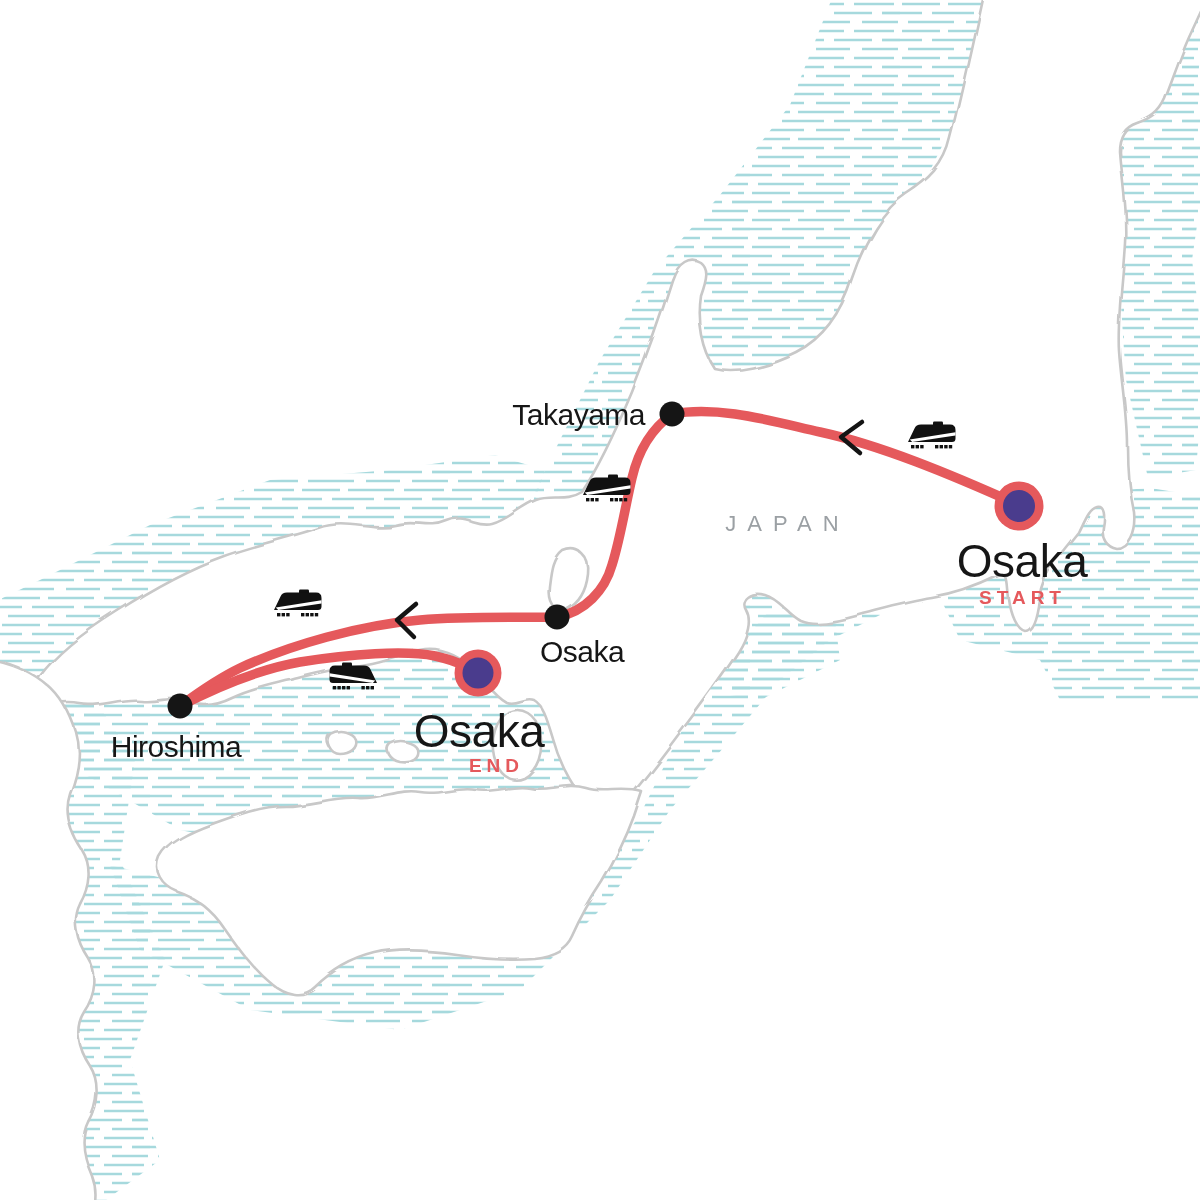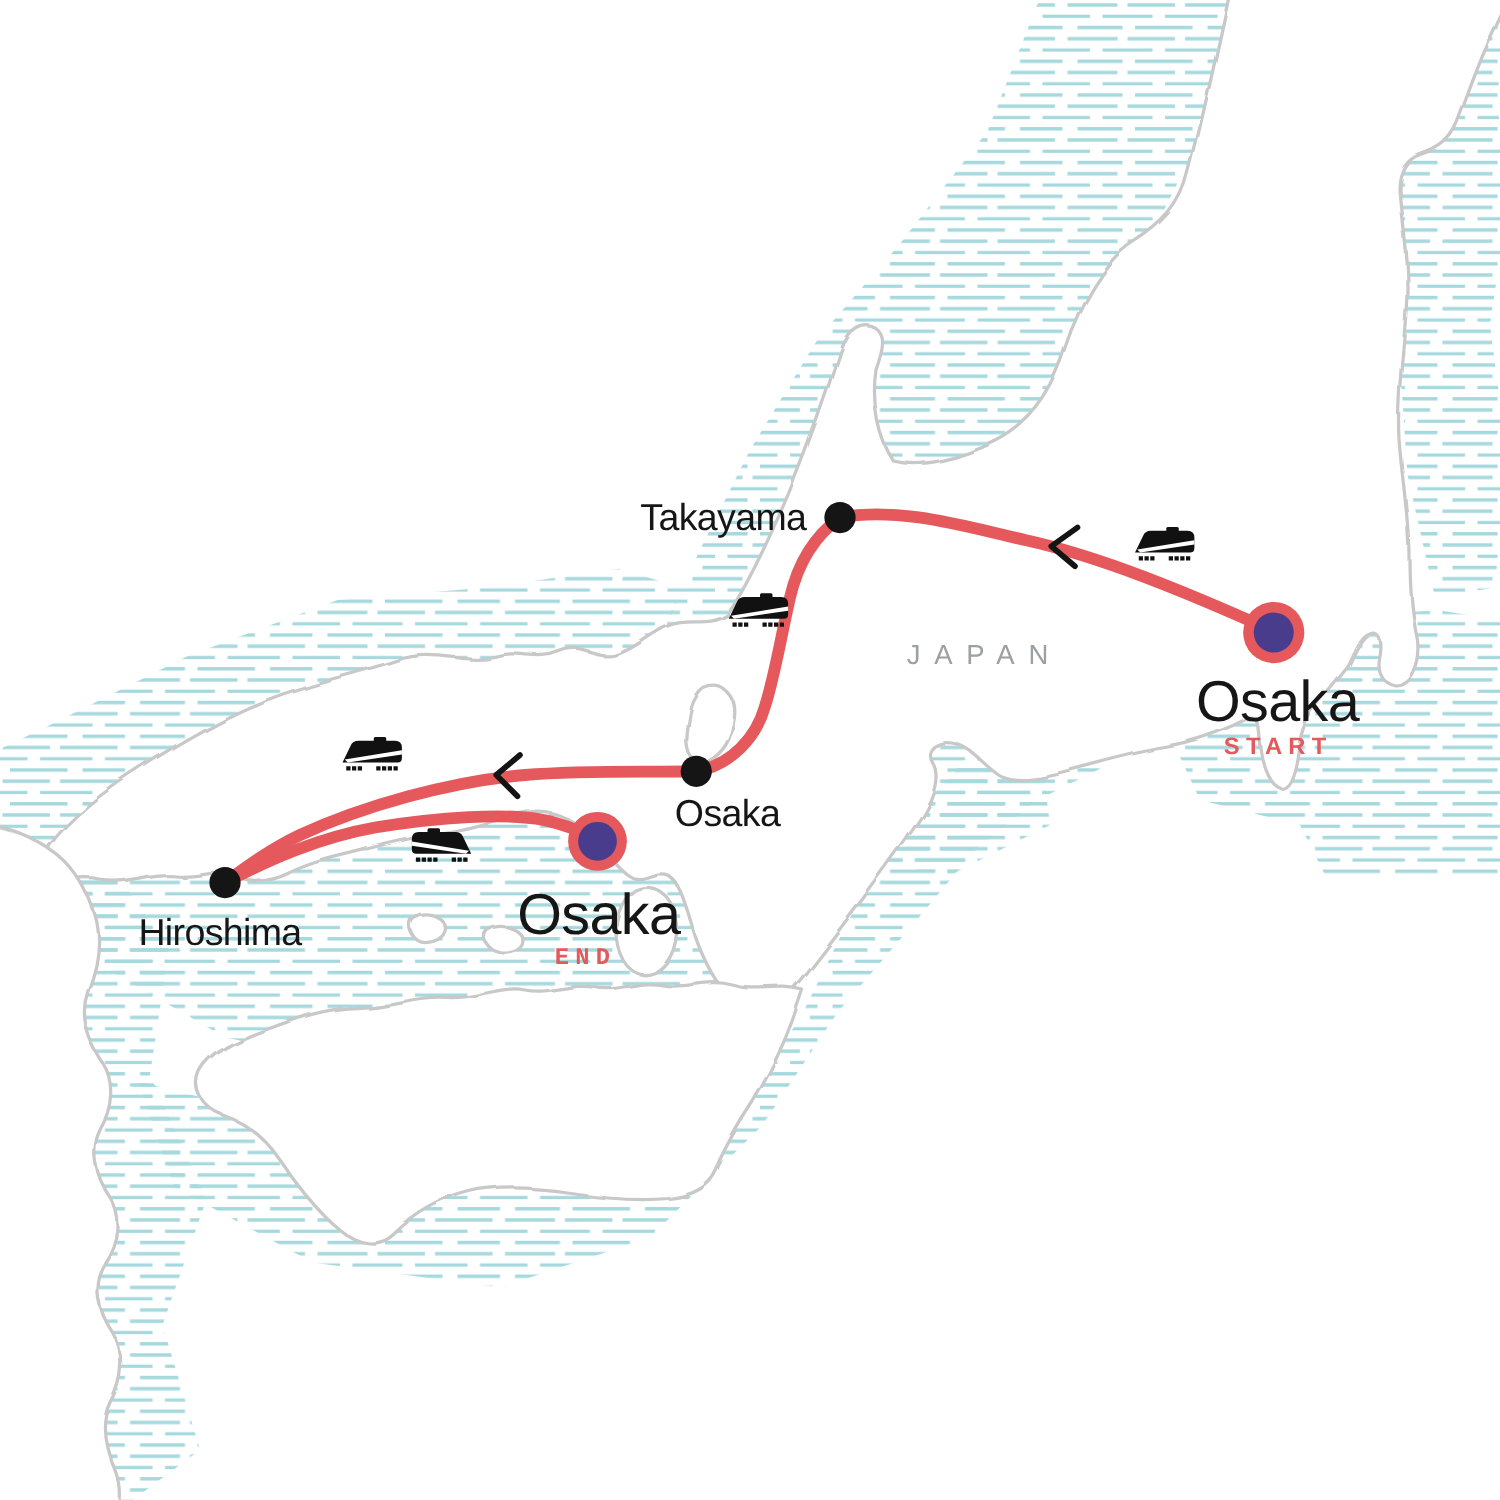--- a/index.html
+++ b/index.html
@@ -143,15 +143,15 @@
   <div class="lbl city xl" style="left:1022px;top:561px;">Osaka</div>
   <div class="lbl tag" style="left:1020px;top:598px;text-align:center;">START</div>
 
   <div class="lbl city md right-anchor" style="left:645px;top:415px;">Takayama</div>
 
   <div class="lbl city md" style="left:582px;top:652px;">Osaka</div>
 
   <div class="lbl city md" style="left:176px;top:747px;">Hiroshima</div>
 
   <div class="lbl city xl" style="left:479px;top:731px;">Osaka</div>
-  <div class="lbl tag" style="left:466px;top:766px;font-family:Liberation Mono, monospace;">END</div>
+  <div class="lbl tag" style="left:494px;top:766px;">END</div>
 
 </div>
 
 </body></html>

